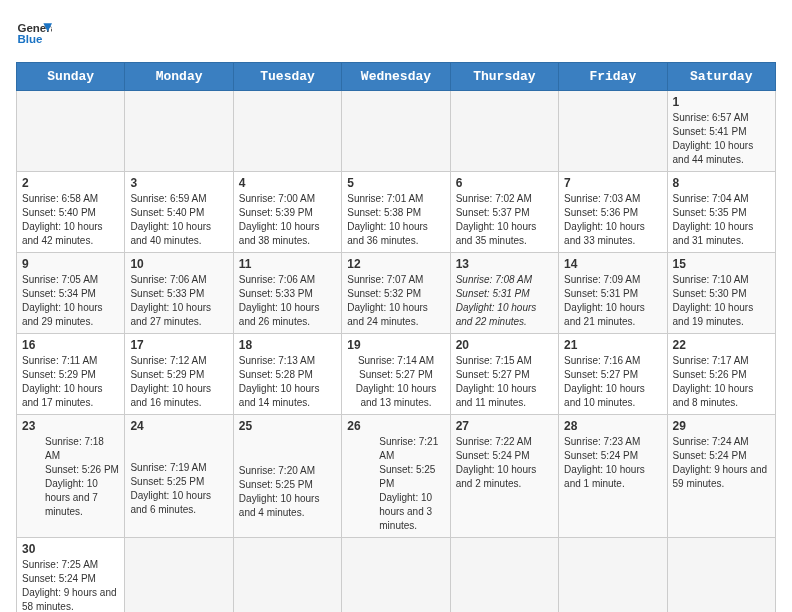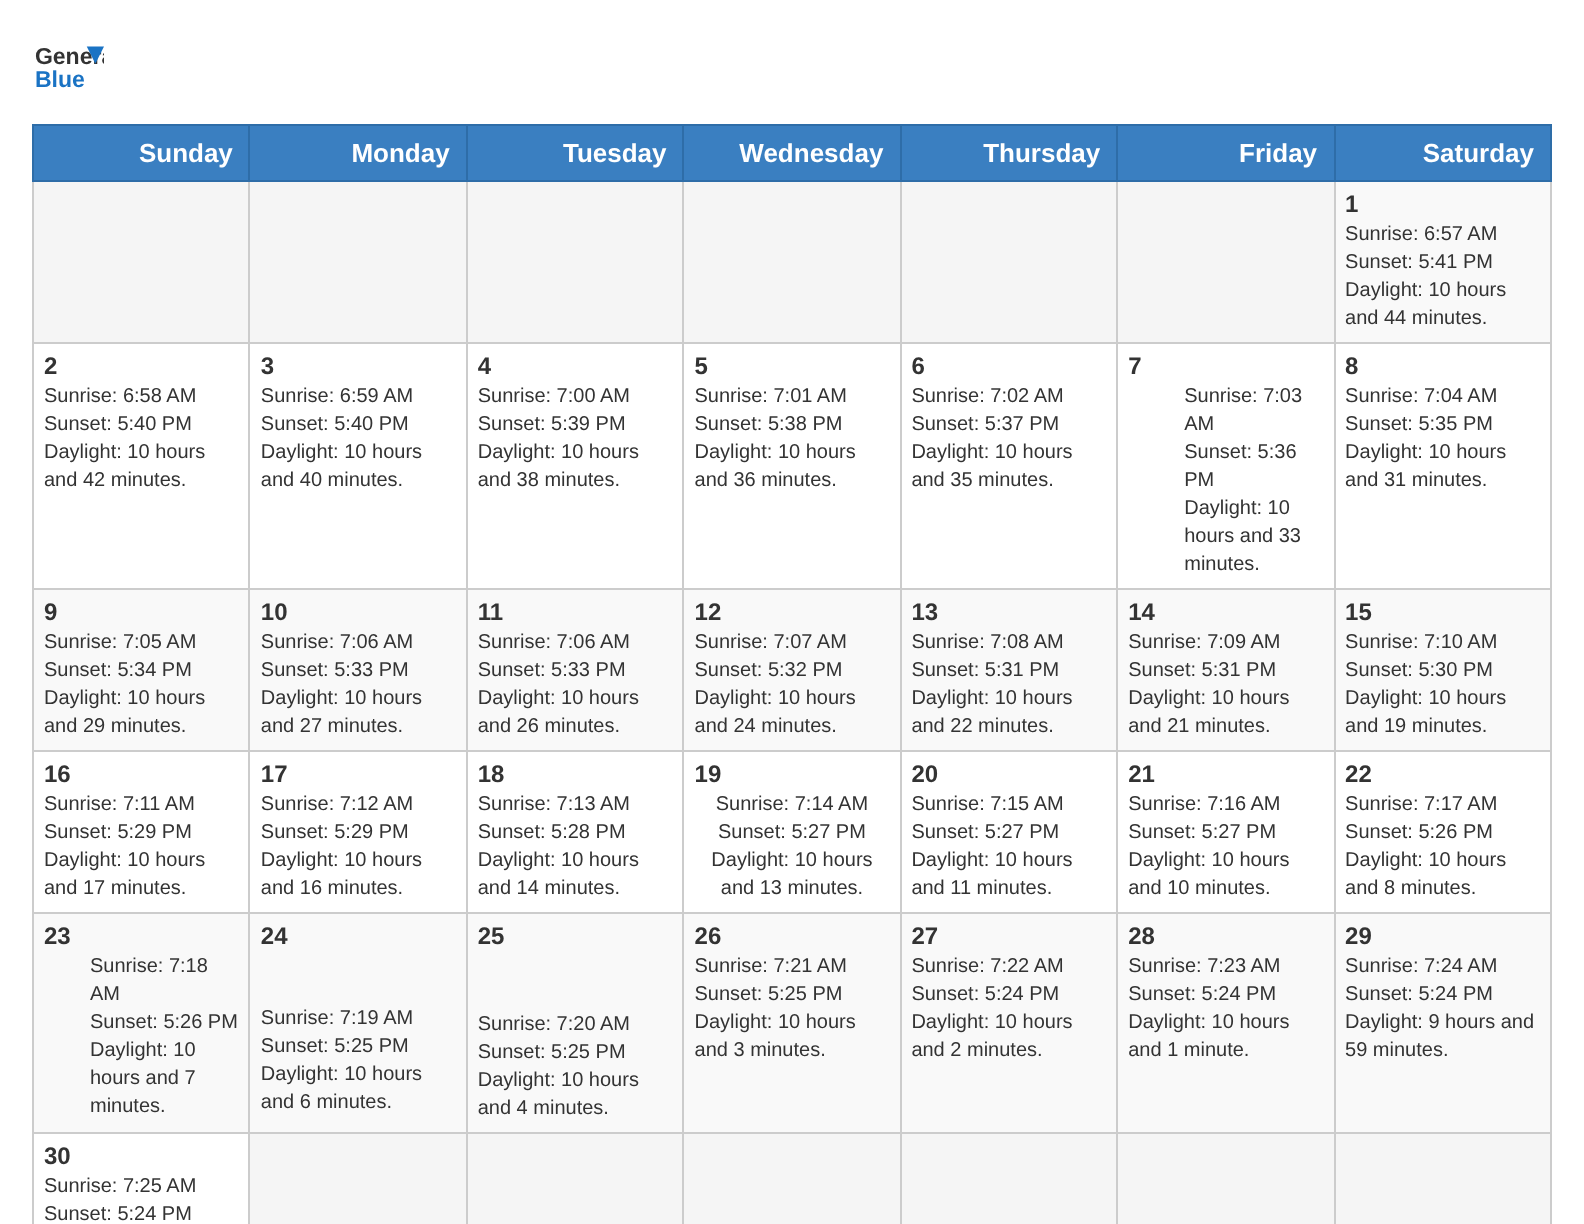--- a/index.html
+++ b/index.html
@@ -40,23 +40,24 @@
     .calendar {
       width: 100%;
       border-collapse: collapse;
       border: 1px solid #ccc;
     }
     .calendar th {
       background-color: #3a7fc1;
       color: #fff;
       font-size: 13px;
       font-weight: bold;
-      text-align: right;
+      text-align: center;
       padding: 6px 8px;
       border: 1px solid #2e6da8;
+      font-family: Liberation Mono, monospace;
     }
     .calendar td {
       border: 1px solid #ccc;
       vertical-align: top;
       padding: 4px 5px;
       width: calc(100%/7);
       min-height: 80px;
       font-size: 10.5px;
       color: #333;
       background: #fff;
@@ -149,21 +150,21 @@
 Daylight: 10 hours and 36 minutes.</div>
         </td>
         <td>
           <span class="day-number">6</span>
           <div class="day-info" style="white-space: pre-line;">Sunrise: 7:02 AM
 Sunset: 5:37 PM
 Daylight: 10 hours and 35 minutes.</div>
         </td>
         <td>
           <span class="day-number">7</span>
-          <div class="day-info" style="white-space: pre-line; margin-left: 28px;">Sunrise: 7:03 AM
+          <div class="day-info" style="white-space: pre-line;">Sunrise: 7:03 AM
 Sunset: 5:36 PM
 Daylight: 10 hours and 33 minutes.</div>
         </td>
         <td>
           <span class="day-number">8</span>
           <div class="day-info" style="white-space: pre-line;">Sunrise: 7:04 AM
 Sunset: 5:35 PM
 Daylight: 10 hours and 31 minutes.</div>
         </td>
       </tr>
@@ -187,21 +188,21 @@
 Daylight: 10 hours and 26 minutes.</div>
         </td>
         <td>
           <span class="day-number">12</span>
           <div class="day-info" style="white-space: pre-line;">Sunrise: 7:07 AM
 Sunset: 5:32 PM
 Daylight: 10 hours and 24 minutes.</div>
         </td>
         <td>
           <span class="day-number">13</span>
-          <div class="day-info" style="white-space: pre-line;">Sunrise: 7:08 AM
+          <div class="day-info" style="white-space: pre-line; font-style: italic;">Sunrise: 7:08 AM
 Sunset: 5:31 PM
 Daylight: 10 hours and 22 minutes.</div>
         </td>
         <td>
           <span class="day-number">14</span>
           <div class="day-info" style="white-space: pre-line;">Sunrise: 7:09 AM
 Sunset: 5:31 PM
 Daylight: 10 hours and 21 minutes.</div>
         </td>
         <td>
@@ -269,21 +270,21 @@
 Daylight: 10 hours and 6 minutes.</div>
         </td>
         <td>
           <span class="day-number">25</span>
           <div class="day-info" style="white-space: pre-line; margin-top: 31px;">Sunrise: 7:20 AM
 Sunset: 5:25 PM
 Daylight: 10 hours and 4 minutes.</div>
         </td>
         <td>
           <span class="day-number">26</span>
-          <div class="day-info" style="white-space: pre-line;">Sunrise: 7:21 AM
+          <div class="day-info" style="white-space: pre-line; margin-left: 32px;">Sunrise: 7:21 AM
 Sunset: 5:25 PM
 Daylight: 10 hours and 3 minutes.</div>
         </td>
         <td>
           <span class="day-number">27</span>
           <div class="day-info" style="white-space: pre-line;">Sunrise: 7:22 AM
 Sunset: 5:24 PM
 Daylight: 10 hours and 2 minutes.</div>
         </td>
         <td>

